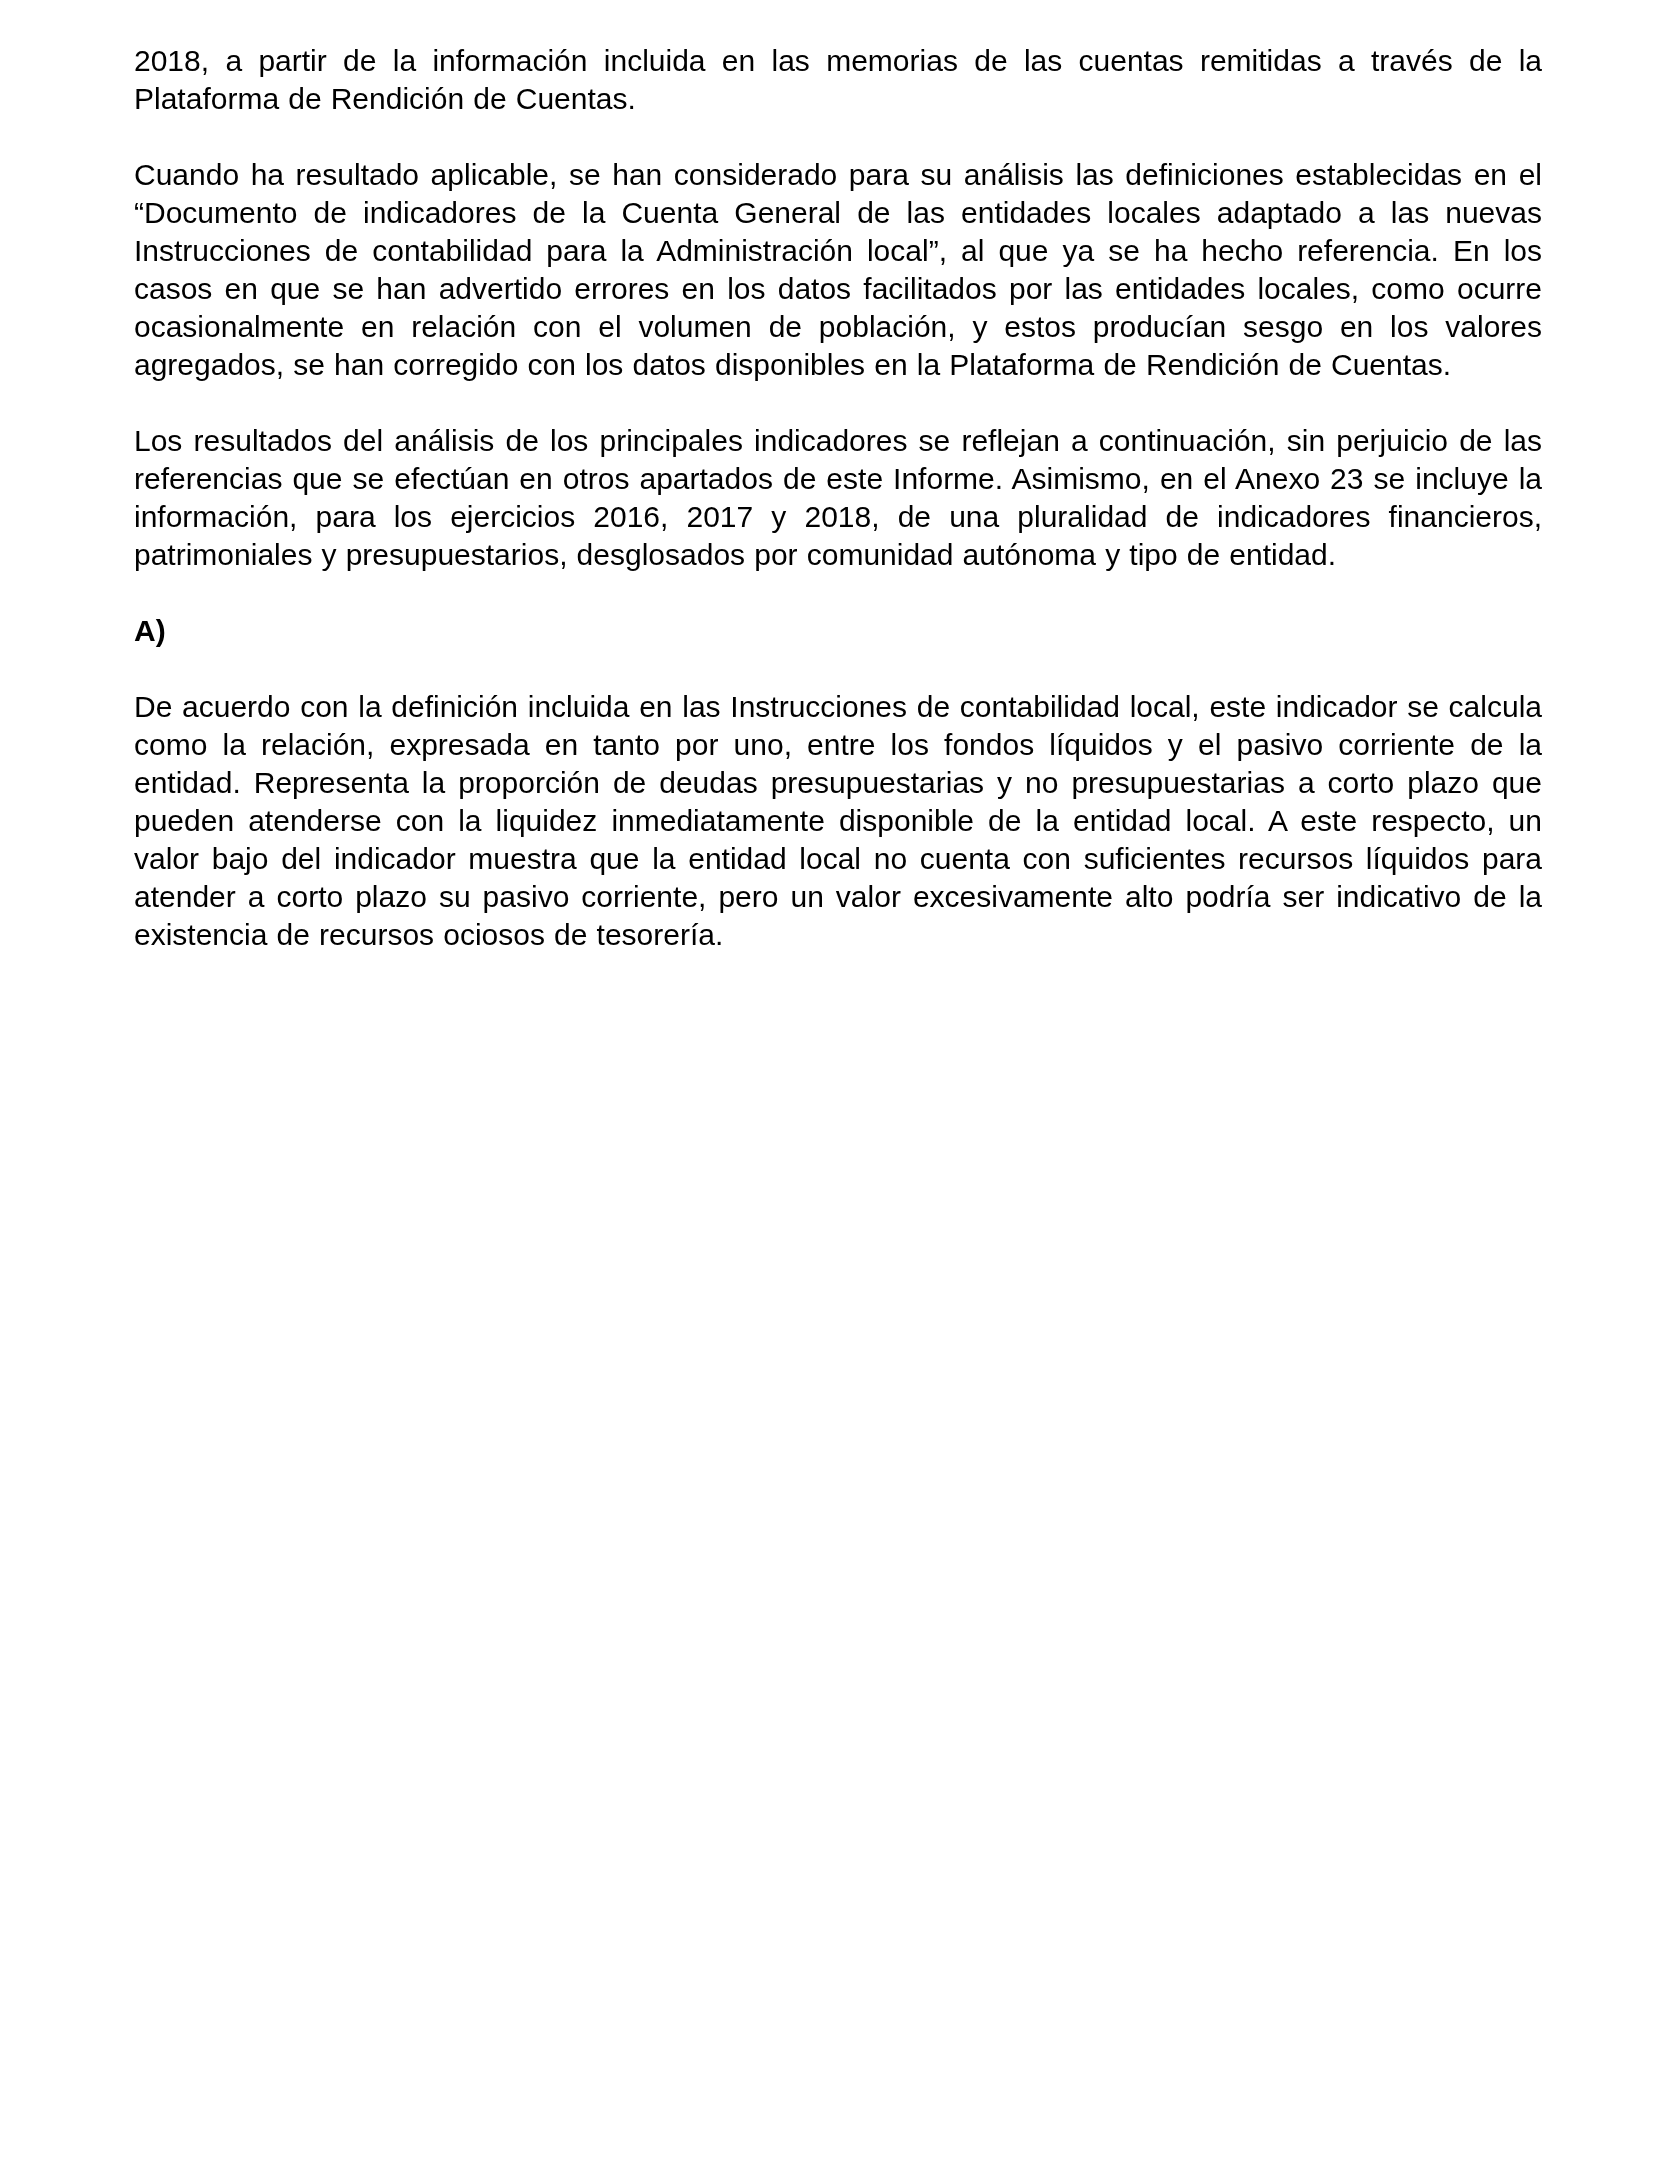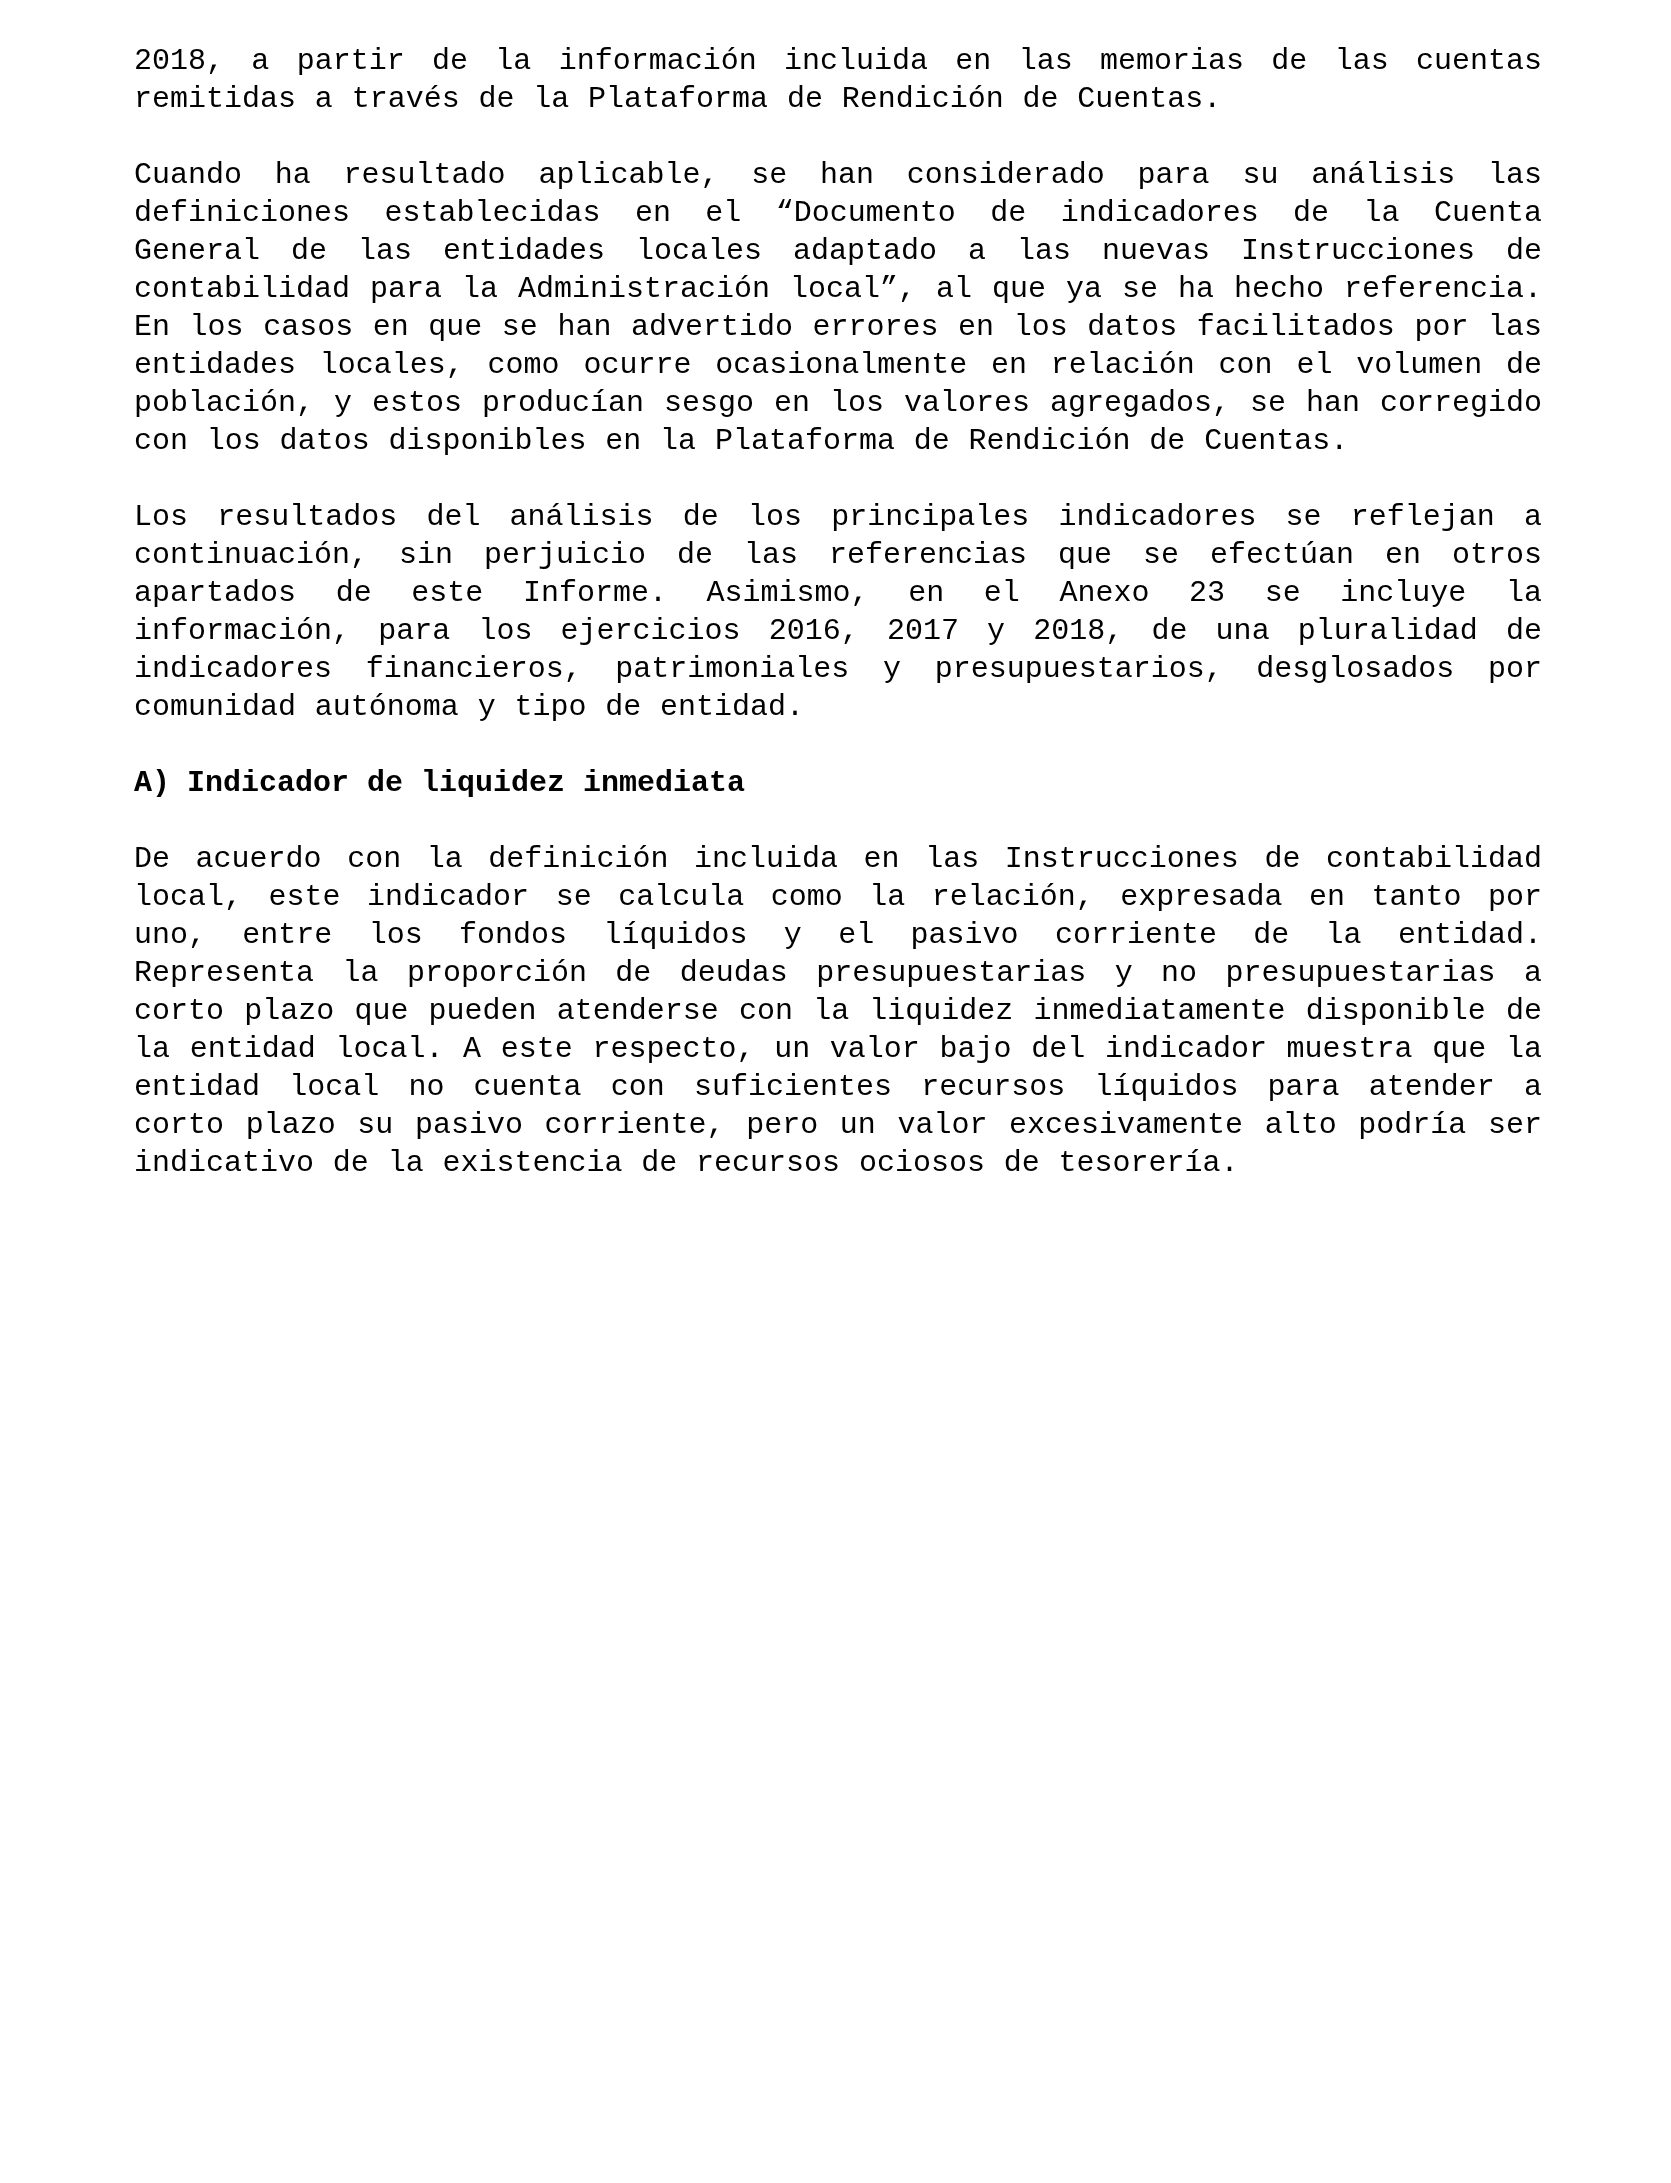--- a/index.html
+++ b/index.html
@@ -13,21 +13,21 @@
     position: relative;
     overflow: hidden;
   }
   .page {
     box-sizing: border-box;
     width: 1672px;
     height: 1660px;
     padding: 42px 130px 0 134px;
     background: #ffffff;
     color: #000000;
-    font-family: Liberation Mono, monospace;
+    font-family: Liberation Sans, sans-serif;
     font-size: 30px;
     line-height: 38px;
   }
   .para {
     margin: 0 0 38px 0;
     text-align: justify;
     text-justify: inter-word;
     hyphens: none;
     word-spacing: 0.8px;
   }
@@ -45,17 +45,16 @@
 </style>
 </head>
 <body>
 
 <div class="page">
   <p class="para">2018, a partir de la información incluida en las memorias de las cuentas remitidas a través de la Plataforma de Rendición de Cuentas.</p>
   <p class="para">Cuando ha resultado aplicable, se han considerado para su análisis las definiciones establecidas en el “Documento de indicadores de la Cuenta General de las entidades locales adaptado a las nuevas Instrucciones de contabilidad para la Administración local”, al que ya se ha hecho referencia. En los casos en que se han advertido errores en los datos facilitados por las entidades locales, como ocurre ocasionalmente en relación con el volumen de población, y estos producían sesgo en los valores agregados, se han corregido con los datos disponibles en la Plataforma de Rendición de Cuentas.</p>
   <p class="para">Los resultados del análisis de los principales indicadores se reflejan a continuación, sin perjuicio de las referencias que se efectúan en otros apartados de este Informe. Asimismo, en el Anexo 23 se incluye la información, para los ejercicios 2016, 2017 y 2018, de una pluralidad de indicadores financieros, patrimoniales y presupuestarios, desglosados por comunidad autónoma y tipo de entidad.</p>
   <div class="heading">
     <span class="marker">A)</span>
-    <span class="heading-label">Indicador de liquidez inmediata</span>
   </div>
   <p class="para">De acuerdo con la definición incluida en las Instrucciones de contabilidad local, este indicador se calcula como la relación, expresada en tanto por uno, entre los fondos líquidos y el pasivo corriente de la entidad. Representa la proporción de deudas presupuestarias y no presupuestarias a corto plazo que pueden atenderse con la liquidez inmediatamente disponible de la entidad local. A este respecto, un valor bajo del indicador muestra que la entidad local no cuenta con suficientes recursos líquidos para atender a corto plazo su pasivo corriente, pero un valor excesivamente alto podría ser indicativo de la existencia de recursos ociosos de tesorería.</p>
 </div>
 
 
 </body></html>

